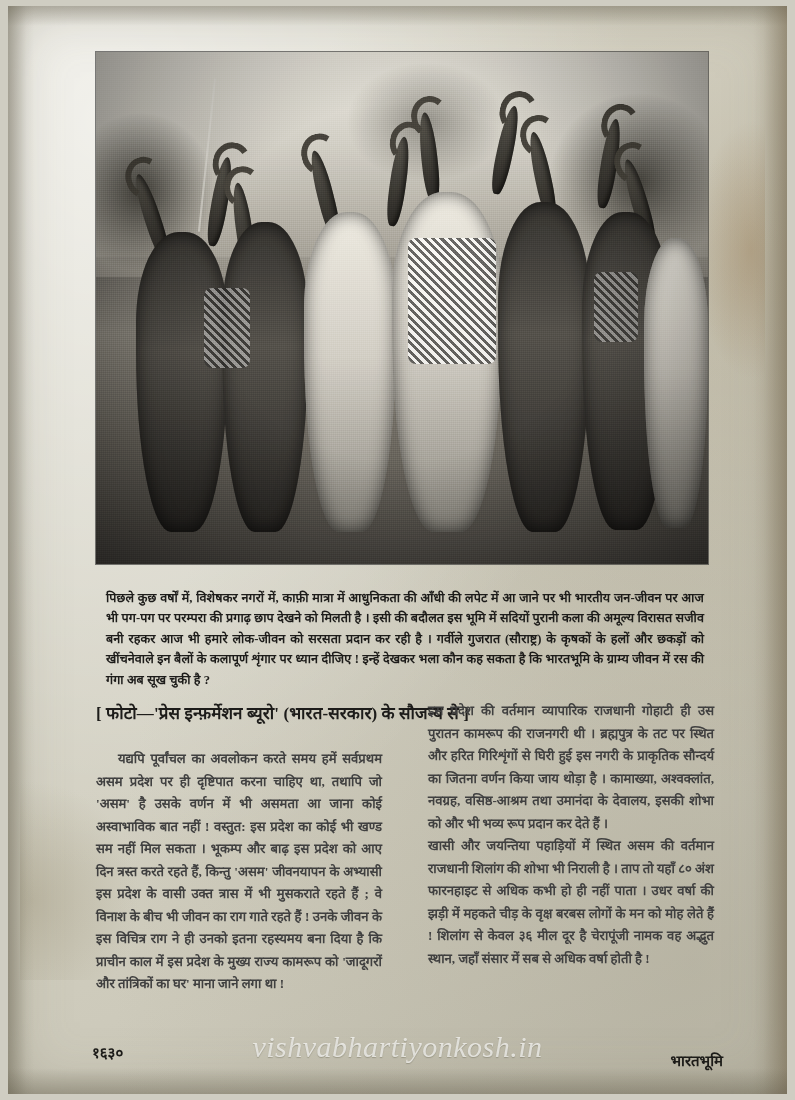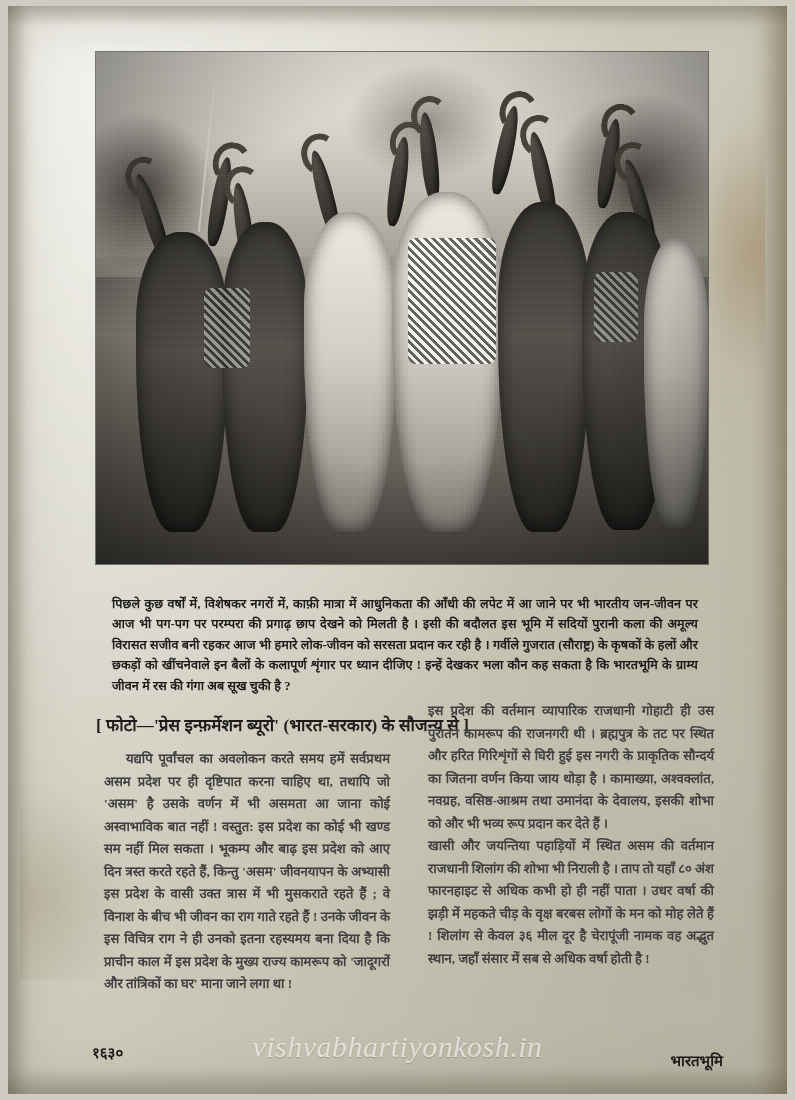--- a/index.html
+++ b/index.html
@@ -156,21 +156,21 @@
     top: 578px;
     width: 618px;
     font-size: 12.6px;
     line-height: 1.62;
     color: #1d1c1a;
     text-align: justify;
     text-align-last: left;
     font-weight: 700;
     letter-spacing: .1px;
   }
-  .caption p { margin: 16px; }
+  .caption p { margin: 10px; }
   .credit {
     margin-top: 3px;
     text-align: center;
     font-weight: 700;
     font-size: 17px;
   }
 
   
   .heading {
     position: absolute;
@@ -193,21 +193,21 @@
     position: absolute;
     top: 0;
     width: 286px;
     font-size: 13.1px;
     line-height: 1.72;
     color: #404040;
     text-align: justify;
     text-align-last: left;
     font-weight: 700;
   }
-  .col.left { left: 8px; padding-top: 48px; }
+  .col.left { left: 0; padding-top: 48px; }
   .col.right { left: 332px; padding-top: 0px; }
   .col p { margin: 0; }
   .col p.indent { text-indent: 22px; }
 
   
   .folio {
     position: absolute;
     left: 92px;
     bottom: 38px;
     font-size: 15px;

